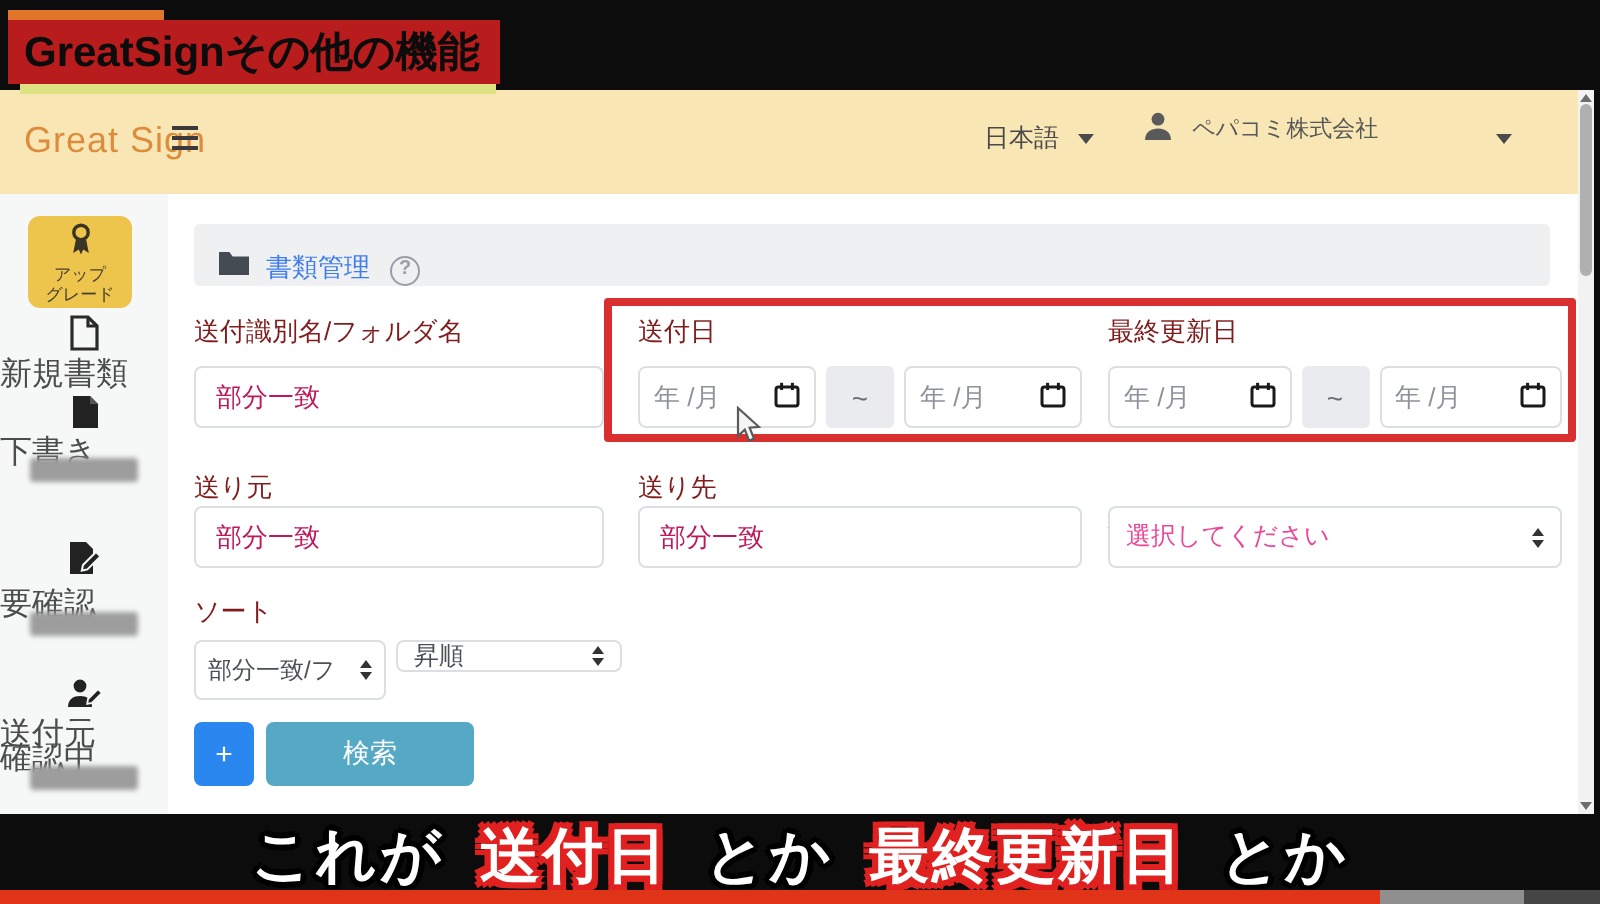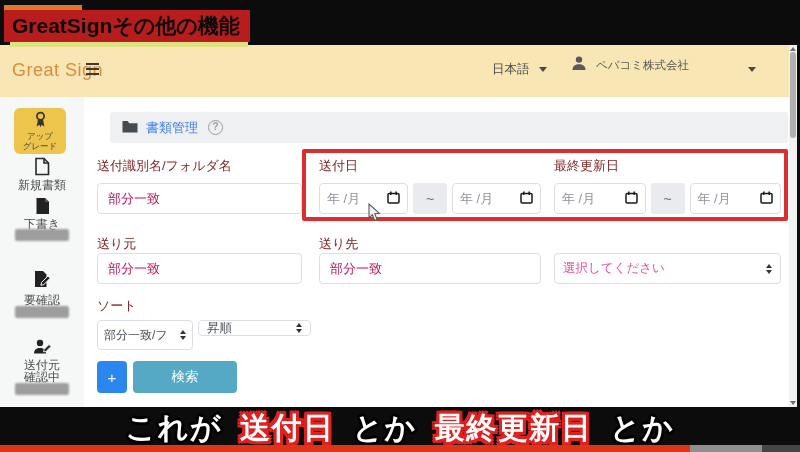--- a/index.html
+++ b/index.html
@@ -33,26 +33,26 @@
   .sb-down { bottom:2px; border-top:4px solid #6d6d6d; }
 
   
   .body { position:absolute; left:0; top:97px; width:789px; height:310px; background:#fff; }
 
   
   .sidebar { position:absolute; left:0; top:0; width:84px; height:310px; background:#f6f7f7; }
   .upgrade { position:absolute; left:14px; top:11px; width:52px; height:46px; background:#edc44c; border-radius:6px; text-align:center; padding-top:3px; cursor:pointer; }
   .upgrade .up-txt { font-size:8.5px; line-height:9.5px; color:#474130; }
   .side-ico { position:absolute; left:0; width:84px; text-align:center; }
-  .side-lbl { position:absolute; left:0; width:84px; text-align:center; font-size:12px; color:#4c4c4c; }
+  .side-lbl { position:absolute; left:0; width:84px; text-align:left; font-size:16px; color:#4c4c4c; }
   .blur-badge { position:absolute; left:15px; width:54px; height:12px; background:#9d9d9d; border-radius:2px; filter:blur(1.3px); }
 
   
   .main { position:absolute; left:84px; top:0; width:705px; height:310px; background:#fff; }
-  .page-bar { position:absolute; left:26px; top:15px; width:678px; height:31px; background:#eff0f2; border-radius:3px; display:flex; align-items:center; padding-left:12px; }
+  .page-bar { position:absolute; left:13px; top:15px; width:678px; height:31px; background:#eff0f2; border-radius:3px; display:flex; align-items:flex-end; padding-left:12px; }
   .page-title { font-size:13px; color:#3e7cf0; margin-left:8px; cursor:pointer; }
   .help-circle { margin-left:10px; width:15px; height:15px; border:1.5px solid #979ea6; border-radius:50%; color:#979ea6; font-size:10px; font-weight:bold; line-height:12px; text-align:center; cursor:pointer; }
 
   .red-box { position:absolute; left:218px; top:52px; width:486px; height:72px; border:4px solid #da2f2f; border-radius:2px; z-index:6; pointer-events:none; }
 
   .flabel { position:absolute; font-size:13px; color:#7f1d1d; }
   .tinput { position:absolute; height:31px; background:#fff; border:1px solid #dbdfe4; border-radius:4px; display:flex; align-items:center; padding:0 10px; font-size:13px; color:#be185d; cursor:text; }
   .selectbox { position:absolute; height:31px; background:#fff; border:1px solid #dbdfe4; border-radius:4px; display:flex; align-items:center; justify-content:space-between; padding:0 8px; font-size:12.5px; cursor:pointer; }
   .sel-placeholder { color:#ec4899; }
   .sel-value { color:#4a5056; }

